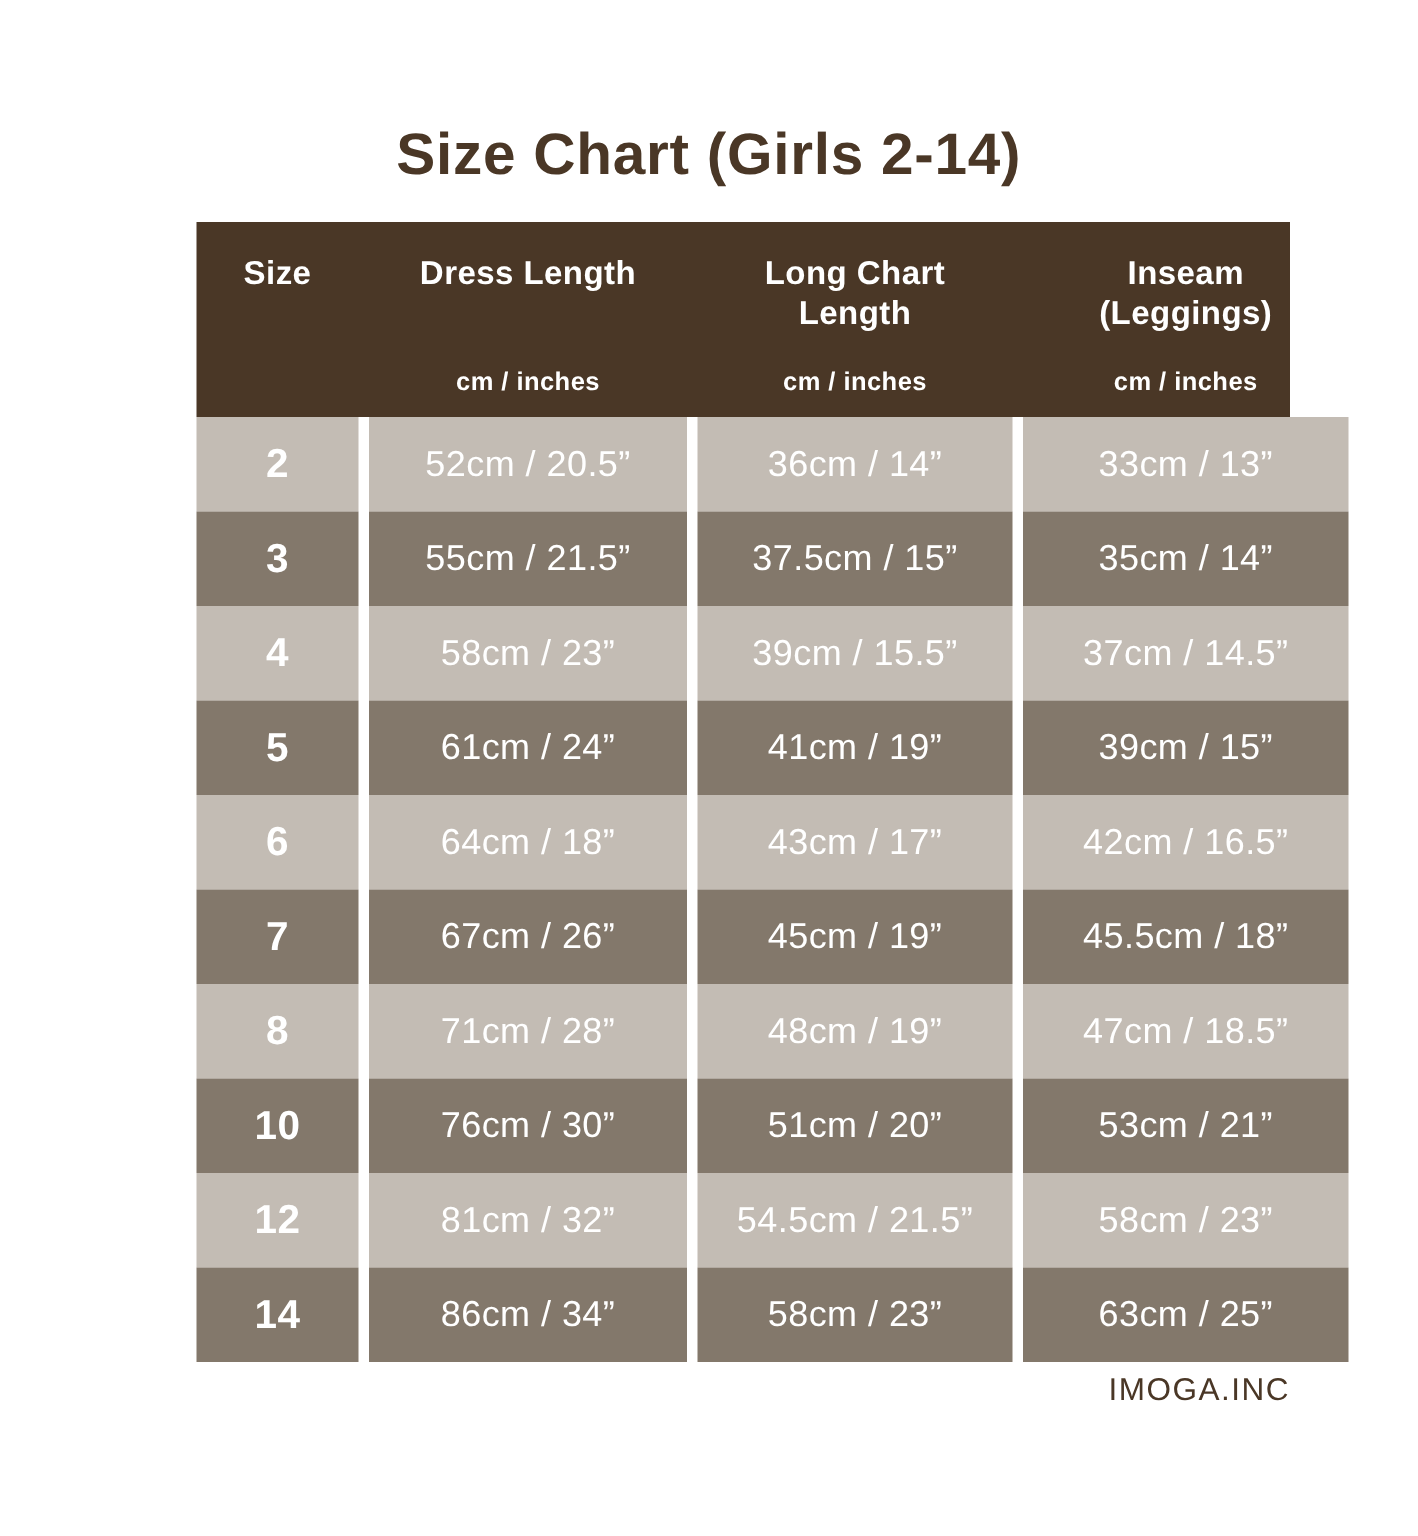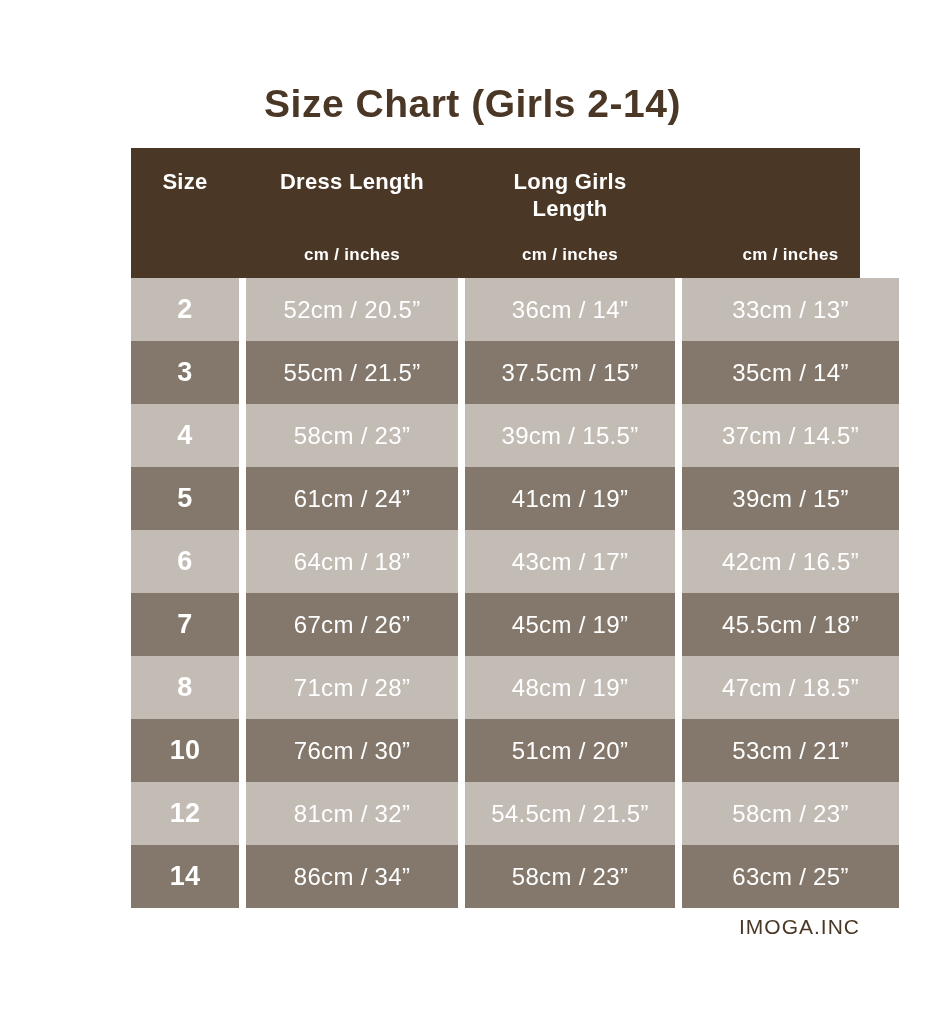--- a/index.html
+++ b/index.html
@@ -105,25 +105,27 @@
     <div class="thead">
       <div class="th">
         <div class="col-label">Size</div>
         <div class="col-unit"></div>
       </div>
       <div class="th">
         <div class="col-label">Dress Length</div>
         <div class="col-unit">cm / inches</div>
       </div>
       <div class="th">
-        <div class="col-label">Long Girls
+        <div class="col-label">Long Chart
 Length</div>
         <div class="col-unit">cm / inches</div>
       </div>
       <div class="th">
+        <div class="col-label">Inseam
+(Leggings)</div>
         <div class="col-unit">cm / inches</div>
       </div>
     </div>
 
     <div class="tbody">
 
       <div class="row">
         <div class="cell size-cell">2</div>
         <div class="cell">52cm / 20.5”</div>
         <div class="cell">36cm / 14”</div>

